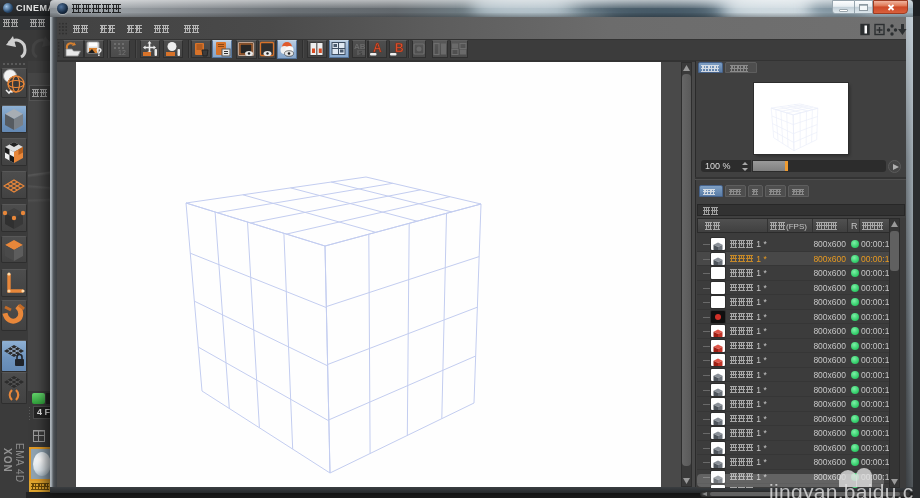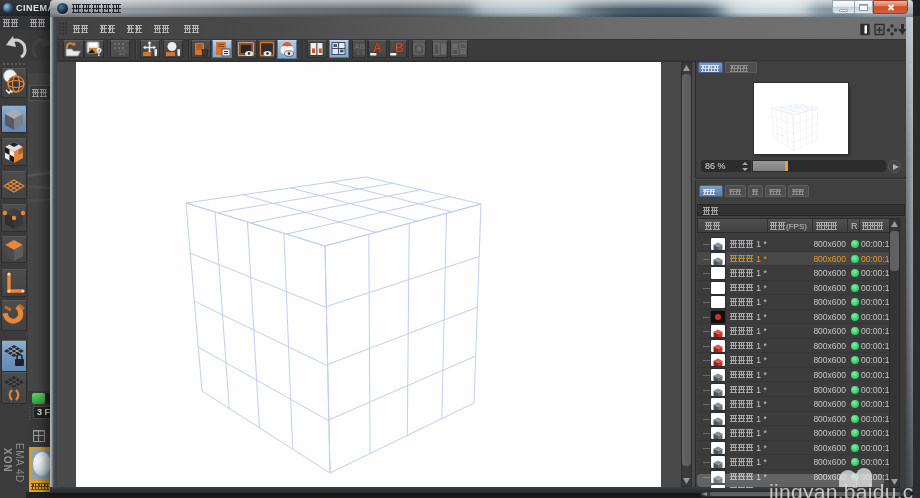--- a/index.html
+++ b/index.html
@@ -99,21 +99,21 @@
         <path d="M5.3 7 L15.3 13 M8.6 5 L18.6 11 M5.3 11 L15.3 5 M8.6 13 L18.6 7"></path>
       </g>
 <path d="M10 17 c-3 3-3 7 0 10 M14 17 c3 3 3 7 0 10" stroke="#e8873a" stroke-width="2.2" fill="none"></path>
     </svg></div>
 <div class="ab" style="position:absolute;left:28px;top:61px;width:24px;height:330px;background:#464646"></div>
 <div class="ab" style="position:absolute;left:28px;top:61px;width:24px;height:12px;background:#3e3e3e"></div>
 <div class="ab" style="position:absolute;left:29px;top:85px;width:23px;height:16px;background:#3a3a3a;border:1px solid #555;color:#b9b9b9;padding:3px 2px"><i class="h h7" style="margin-right:1px;"></i><i class="h h7" style="margin-right:1px;"></i></div>
 <div class="ab" style="position:absolute;left:28px;top:110px;width:24px;height:130px;background:linear-gradient(172deg,transparent 48%,#585858 49%,transparent 51%),linear-gradient(185deg,transparent 58%,#525252 59%,transparent 61%),linear-gradient(178deg,transparent 68%,#505050 69%,transparent 71%)"></div>
 <div class="ab" style="position:absolute;left:32px;top:393px;width:13px;height:11px;background:linear-gradient(#62d26a,#2f9e3a);border-radius:2px"></div>
 <div class="ab" style="position:absolute;left:46px;top:393px;width:8px;height:11px;background:#242424"></div>
-<div class="ab" style="position:absolute;left:33px;top:406px;width:21px;height:13px;background:#232323;border:1px solid #4d4d4d;color:#e2e2e2;font-size:9px;font-weight:bold;text-align:center;line-height:11px">3 F</div>
+<div class="ab" style="position:absolute;left:33px;top:406px;width:21px;height:13px;background:#232323;border:1px solid #4d4d4d;color:#e2e2e2;font-size:9px;font-weight:bold;text-align:center;line-height:11px">4 F</div>
 <div class="ab" style="position:absolute;left:28px;top:406px;width:4px;height:14px;background:radial-gradient(circle,#5a5a5a .8px,transparent 1px) 0 0/3px 3px"></div>
 <div class="ab" style="position:absolute;left:33px;top:430px;width:12px;height:12px;background:linear-gradient(#9a9a9a,#9a9a9a) 0 0/100% 1.5px no-repeat,linear-gradient(#9a9a9a,#9a9a9a) 0 45%/100% 1px no-repeat,linear-gradient(#9a9a9a,#9a9a9a) 0 100%/100% 1px no-repeat,linear-gradient(90deg,#9a9a9a,#9a9a9a) 0 0/1px 100% no-repeat,linear-gradient(90deg,#9a9a9a,#9a9a9a) 45% 0/1px 100% no-repeat,linear-gradient(90deg,#9a9a9a,#9a9a9a) 100% 0/1px 100% no-repeat"></div>
 <div class="ab" style="position:absolute;left:29px;top:447px;width:26px;height:34px;background:#8fa2b0;border:2px solid #e09a26">
     <div style="position:absolute;left:2px;top:3px;width:18px;height:24px;border-radius:50%;background:radial-gradient(circle at 40% 32%,#ffffff,#dde6ec 55%,#8fa3b2)"></div>
   </div>
 <div class="ab" style="position:absolute;left:29px;top:481px;width:26px;height:11px;background:#e0a52e;color:#4a3000;padding:2px 2px"><i class="h h6" style="margin-right:0px;"></i><i class="h h6" style="margin-right:0px;"></i><i class="h h6" style="margin-right:0px;"></i></div>
 <div class="ab" style="position:absolute;left:0px;top:448px;width:13px;height:50px;color:#939393;font-size:10px;font-weight:bold;writing-mode:vertical-rl;letter-spacing:1px">XON</div>
 <div class="ab" style="position:absolute;left:12px;top:443px;width:13px;height:56px;color:#8a8a8a;font-size:10px;writing-mode:vertical-rl;letter-spacing:.5px">EMA 4D</div>
 <div class="ab" style="position:absolute;left:26px;top:492px;width:894px;height:6px;background:#232323"></div>
 <div class="ab" style="position:absolute;left:50px;top:0px;width:863px;height:493px;box-shadow:-5px 5px 10px rgba(0,0,0,.5)"></div>
@@ -360,21 +360,21 @@
       <line x1="368.8" y1="234.2" x2="370.1" y2="453.5"></line>
       <line x1="326.3" y1="306.6" x2="479.1" y2="256.6"></line>
       <line x1="409.2" y1="223.3" x2="407.3" y2="435.4"></line>
       <line x1="327.6" y1="364.5" x2="477.4" y2="307.2"></line>
       <line x1="446.5" y1="213.3" x2="441.8" y2="418.6"></line>
       <line x1="328.8" y1="419.9" x2="475.7" y2="356.0"></line>
       <line x1="481.0" y1="204.0" x2="474.0" y2="403.0"></line>
       <line x1="330.0" y1="473.0" x2="474.0" y2="403.0"></line>
     </g>
   </svg>
-<div class="ab" style="position:absolute;left:701px;top:160px;width:50px;height:12px;background:#2c2c2c;border-radius:3px 0 0 3px;color:#dcdcdc;font-size:9px;line-height:12px;padding-left:4px">86 %</div>
+<div class="ab" style="position:absolute;left:701px;top:160px;width:50px;height:12px;background:#2c2c2c;border-radius:3px 0 0 3px;color:#dcdcdc;font-size:9px;line-height:12px;padding-left:4px">100 %</div>
 <svg class="ab" style="left:741px;top:162px" width="8" height="9">
     <path d="M4 0 L7 3 H1 Z M4 9 L7 6 H1 Z" fill="#a8a8a8"></path>
   </svg>
 <div class="ab" style="position:absolute;left:752px;top:160px;width:134px;height:12px;background:#2c2c2c;border-radius:0 3px 3px 0"></div>
 <div class="ab" style="position:absolute;left:753px;top:161px;width:32px;height:10px;background:linear-gradient(#999,#808080)"></div>
 <div class="ab" style="position:absolute;left:785px;top:161px;width:3px;height:10px;background:#ef9b30"></div>
 <div class="ab" style="position:absolute;left:888px;top:160px;width:13px;height:13px;background:#454545;border:1px solid #5b5b5b;border-radius:50%">
     <div style="position:absolute;left:4px;top:3px;width:6px;height:6px;background:#b0b0b0;clip-path:polygon(0 0,100% 50%,0 100%)"></div>
   </div>
 <div class="ab" style="position:absolute;left:695px;top:177px;width:211px;height:3px;background:#333;border-bottom:1px solid #4e4e4e"></div>

